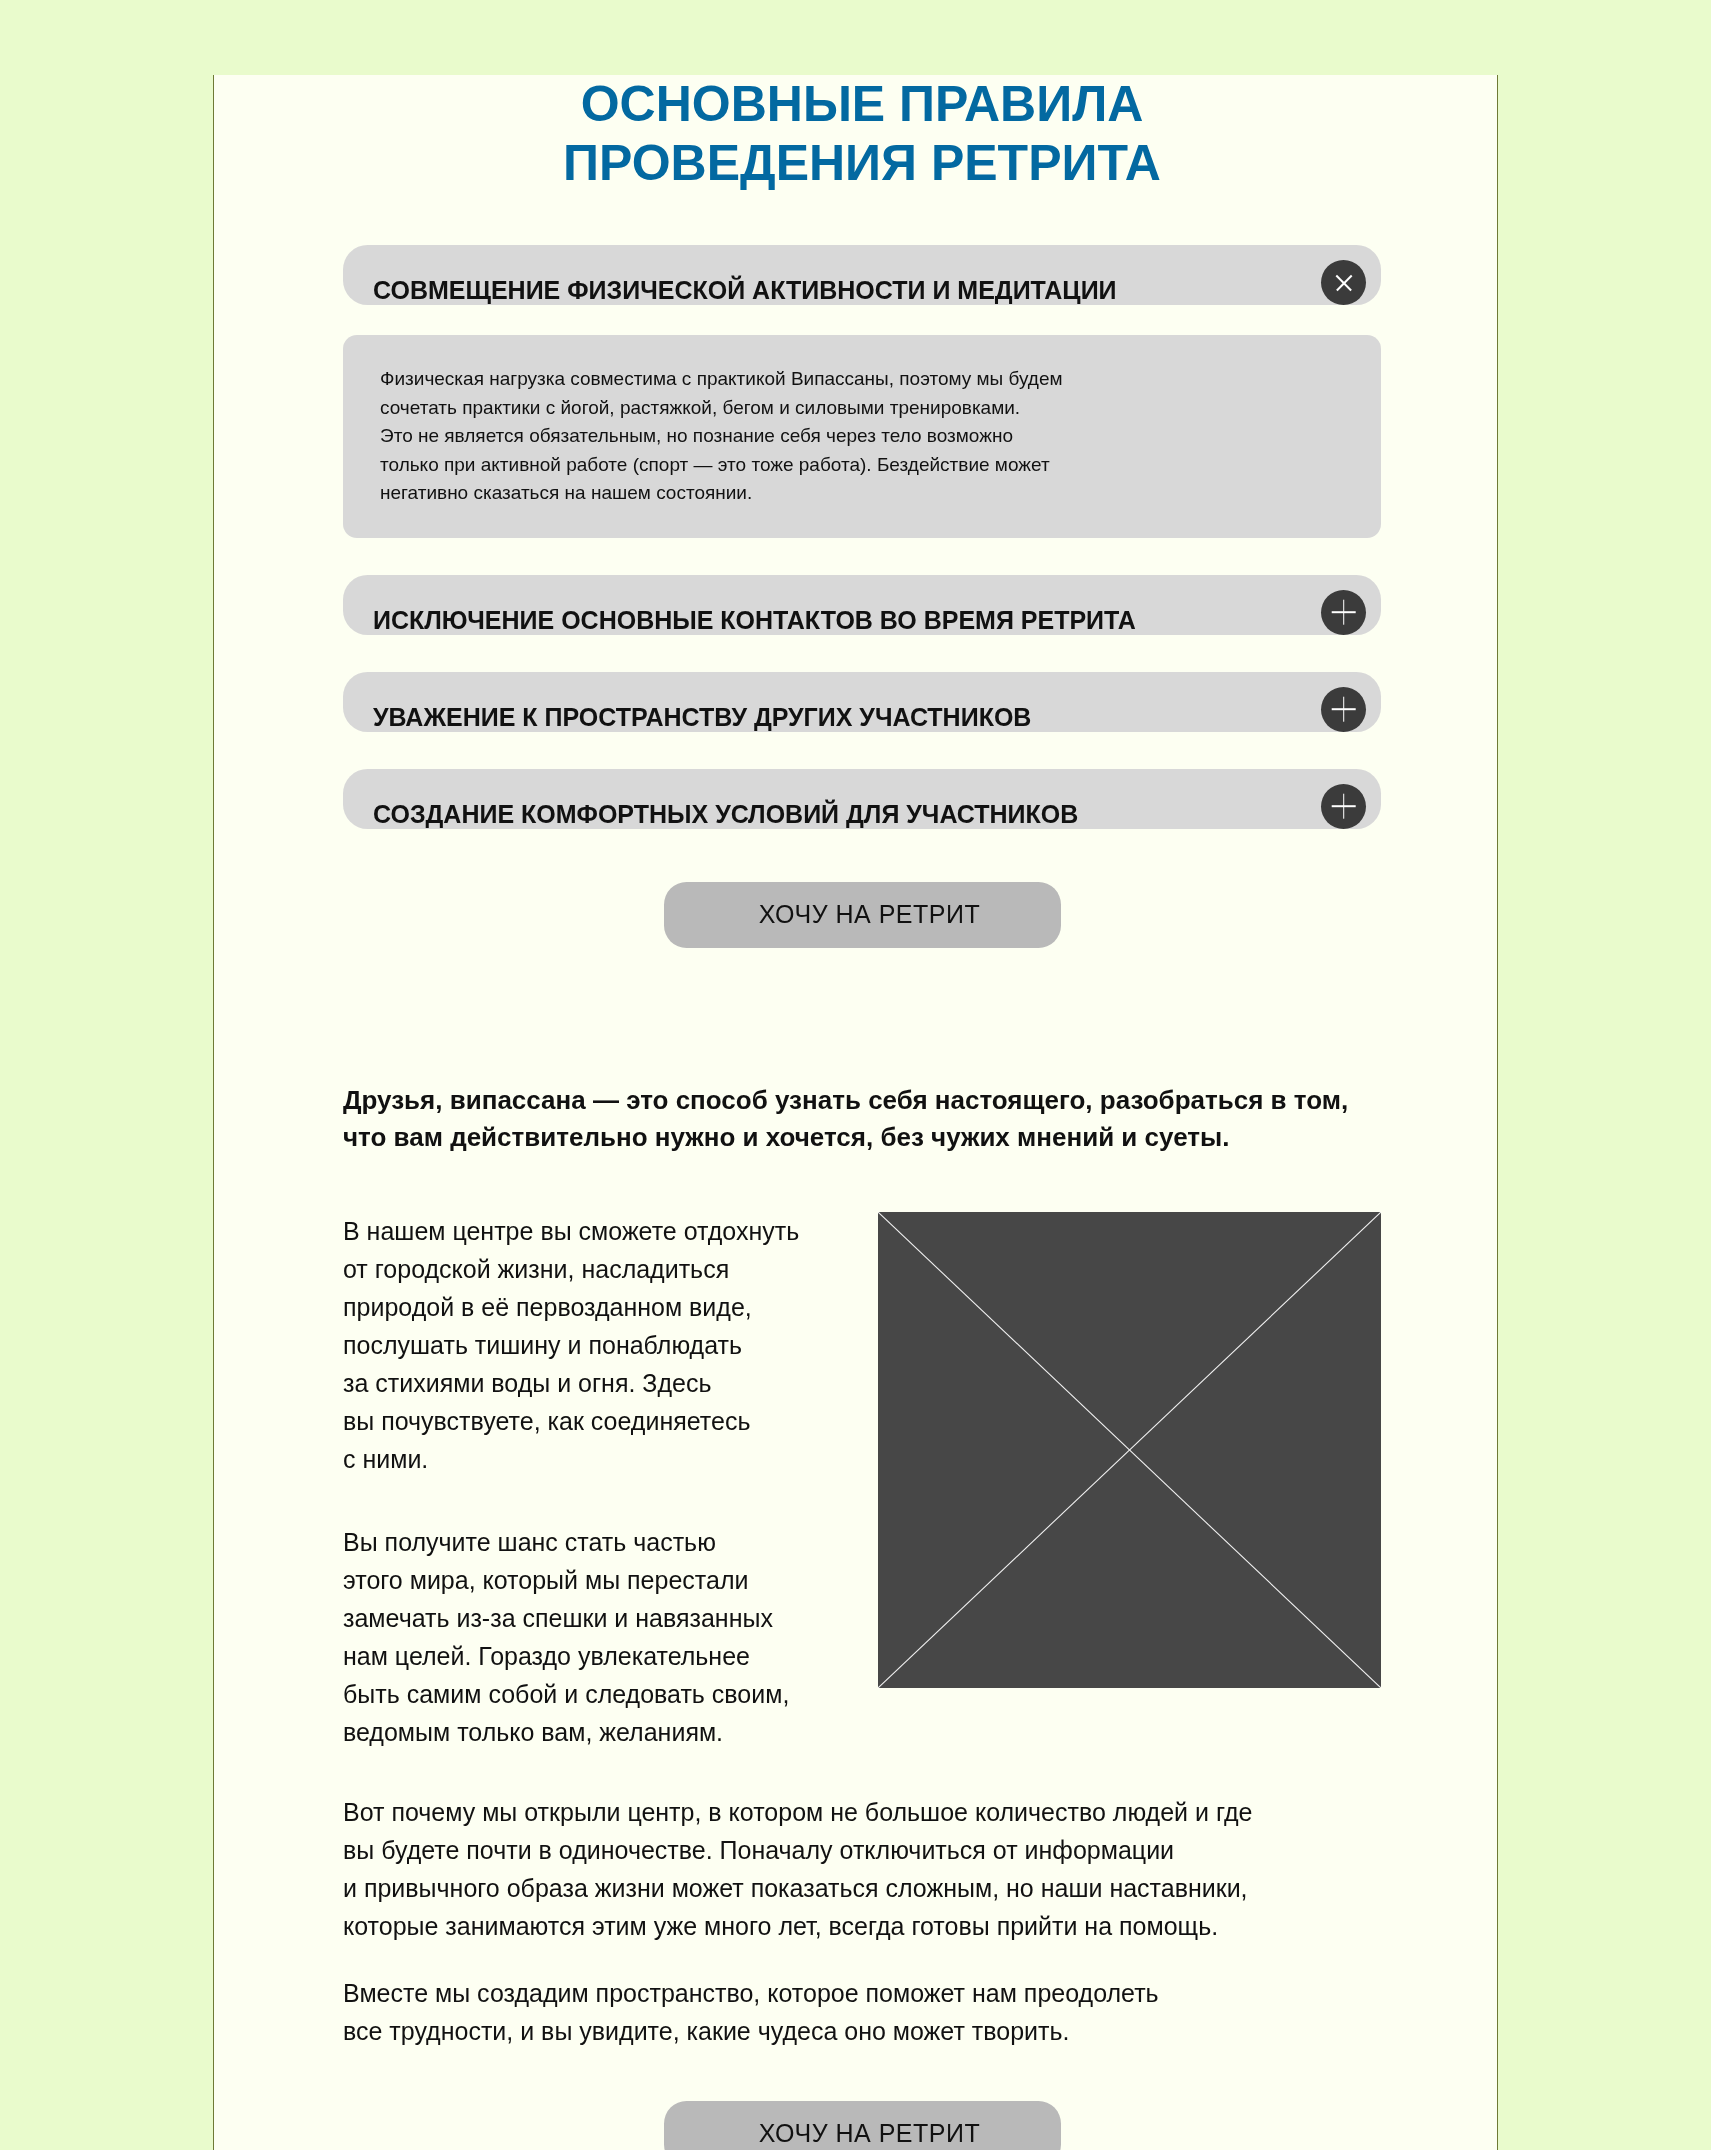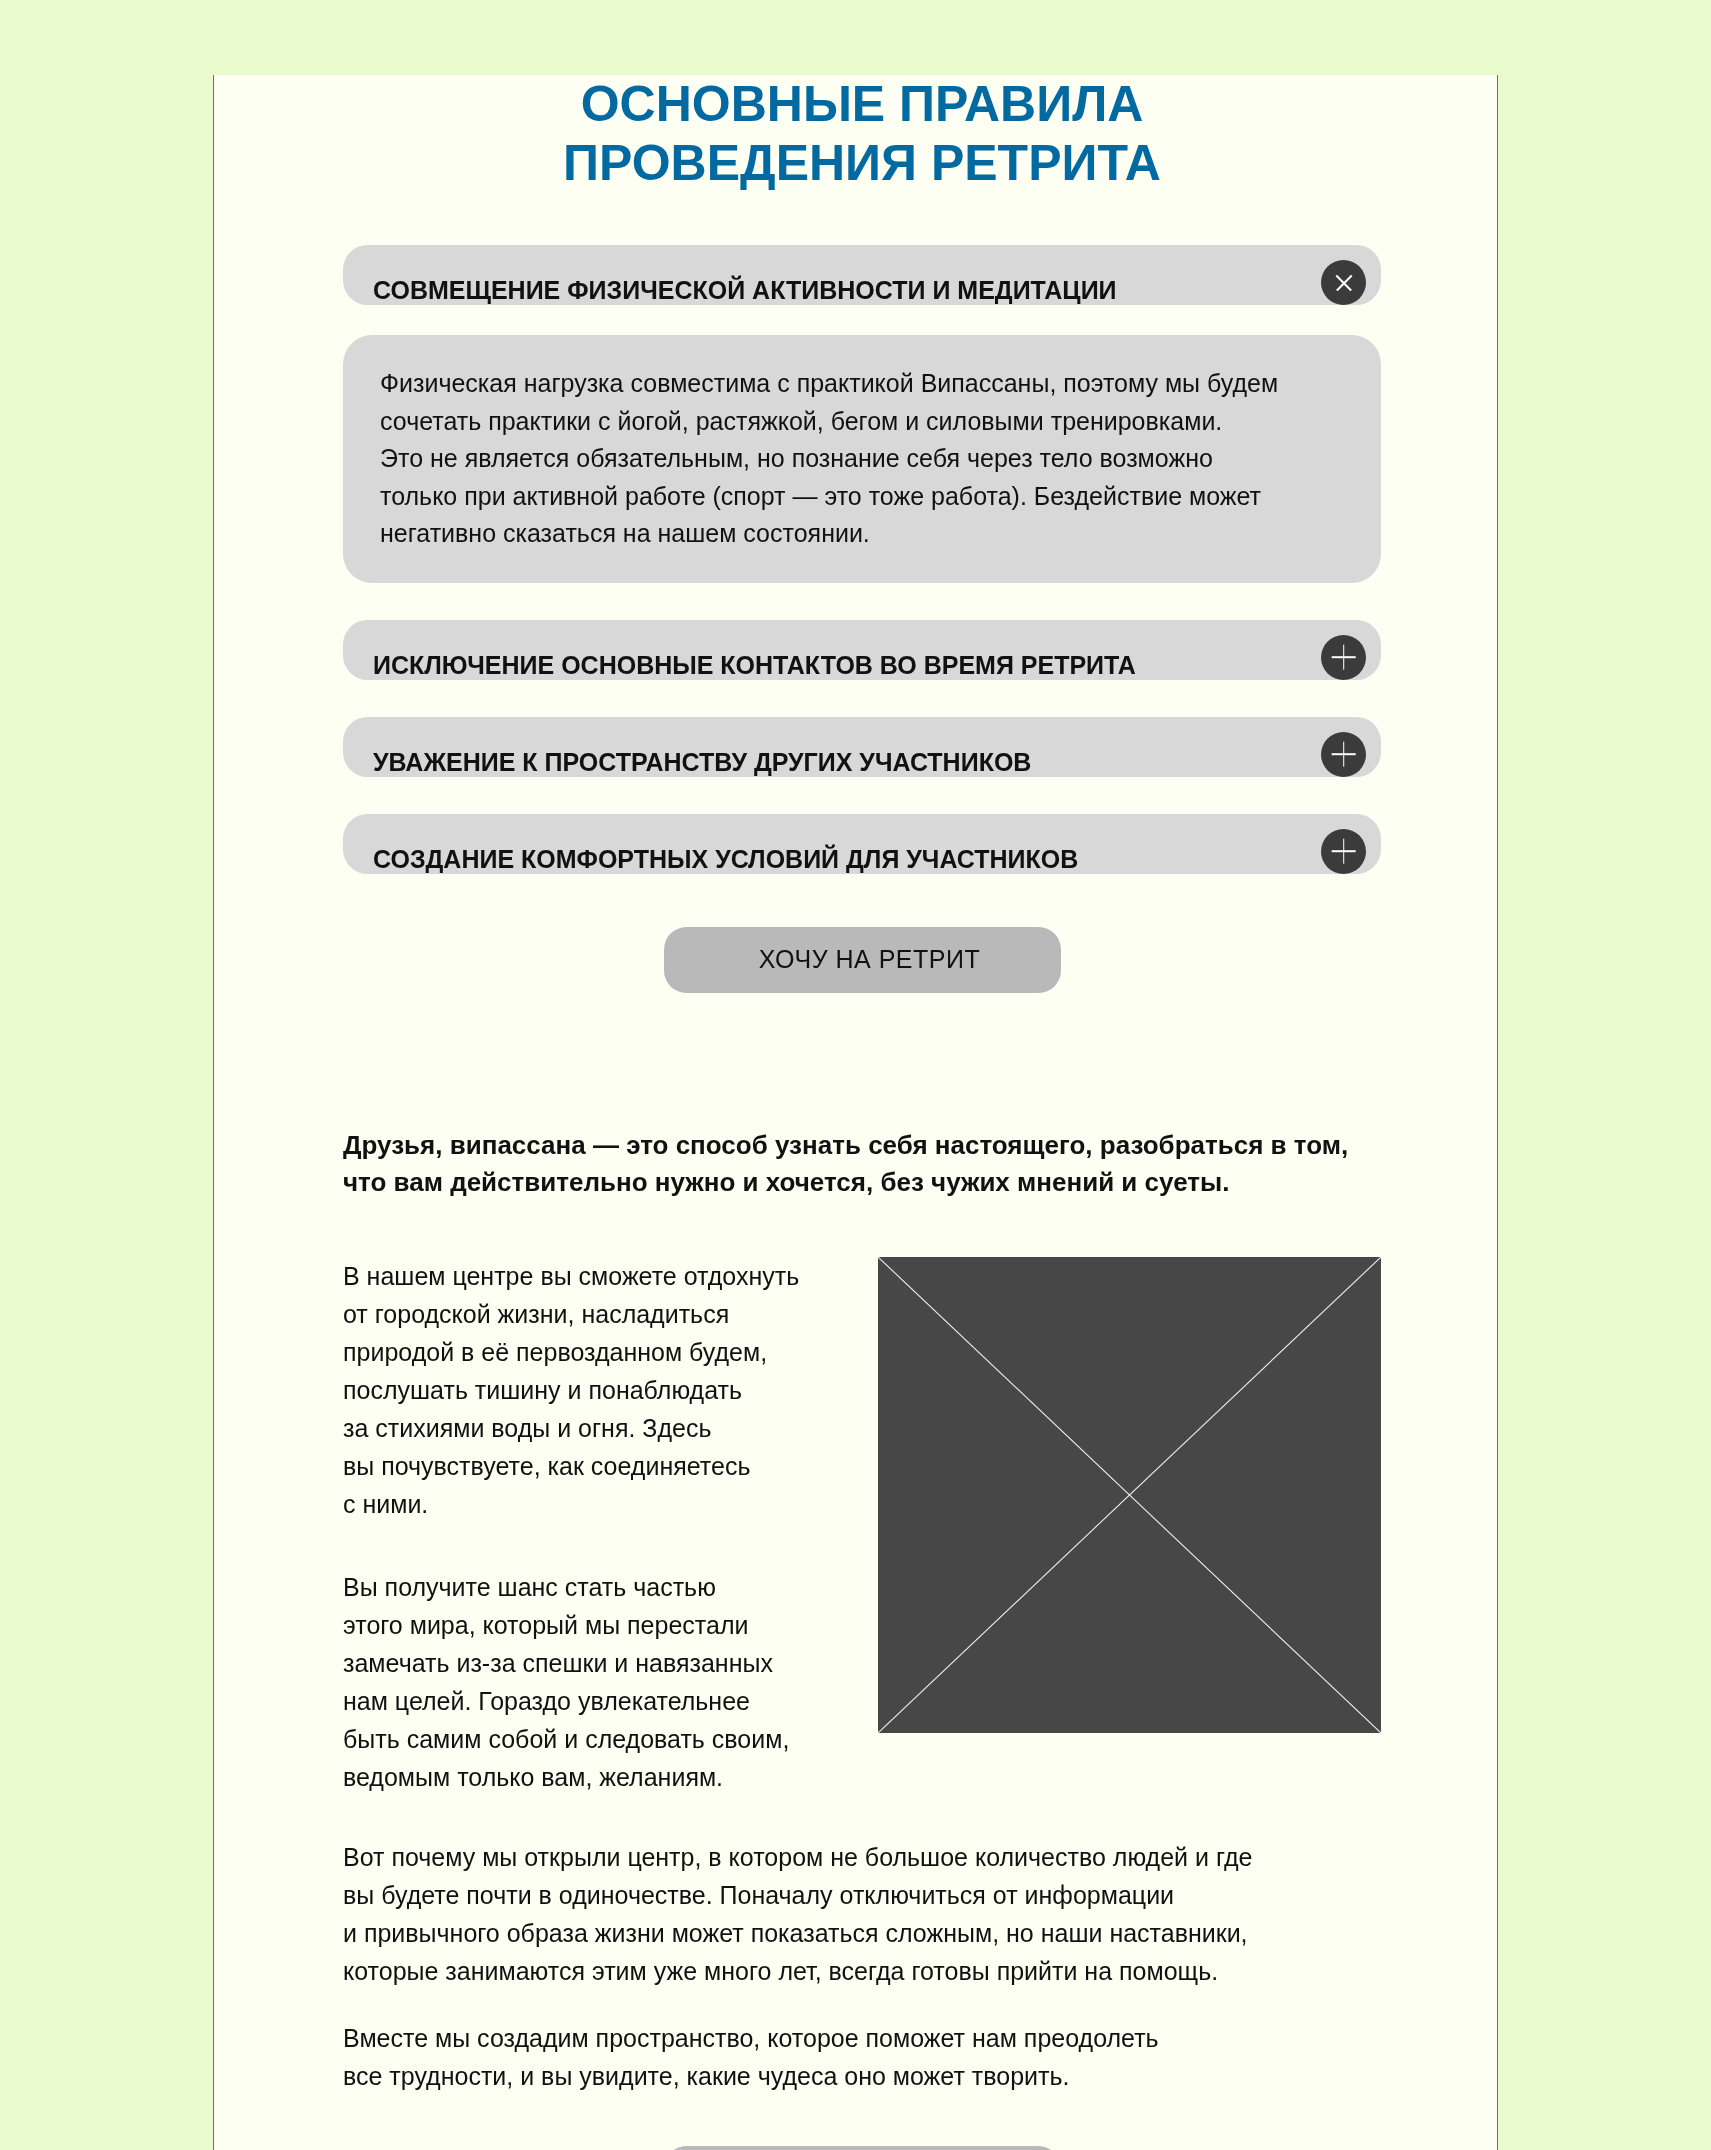--- a/index.html
+++ b/index.html
@@ -60,23 +60,23 @@
   .icon-circle::before { width:24.6px; height:1.6px; }
   .icon-circle::after  { width:1.6px;  height:24.6px; }
   [data-icon="plus-icon"]::before  { transform:translate(-50%,-50%); }
   [data-icon="plus-icon"]::after   { transform:translate(-50%,-50%); }
   [data-icon="close-icon"]::before { width:21.4px; transform:translate(-50%,-50%) rotate(45deg); }
   [data-icon="close-icon"]::after  { height:21.4px; transform:translate(-50%,-50%) rotate(45deg); }
 
   .acc-body {
     margin-top:30px;
     background:#d8d8d8;
-    border-radius:29px;
+    border-radius:14px;
     padding:30px 37px;
-    font-size:25px;
+    font-size:19px;
     line-height:1.5;
     white-space:pre-line;
   }
 
   .cta {
     display:block;
     margin:53px auto 0;
     width:397px;
     height:66px;
     border:none;
@@ -170,21 +170,21 @@
 
     <button class="cta">ХОЧУ НА РЕТРИТ</button>
 
     <p class="intro">Друзья, випассана — это способ узнать себя настоящего, разобраться в том,
 что вам действительно нужно и хочется, без чужих мнений и суеты.</p>
 
     <div class="two-col">
       <div class="col-text">
         <p class="para">В нашем центре вы сможете отдохнуть
 от городской жизни, насладиться
-природой в её первозданном будем,
+природой в её первозданном виде,
 послушать тишину и понаблюдать
 за стихиями воды и огня. Здесь
 вы почувствуете, как соединяетесь
 с ними.</p>
         <p class="para">Вы получите шанс стать частью
 этого мира, который мы перестали
 замечать из-за спешки и навязанных
 нам целей. Гораздо увлекательнее
 быть самим собой и следовать своим,
 ведомым только вам, желаниям.</p>

